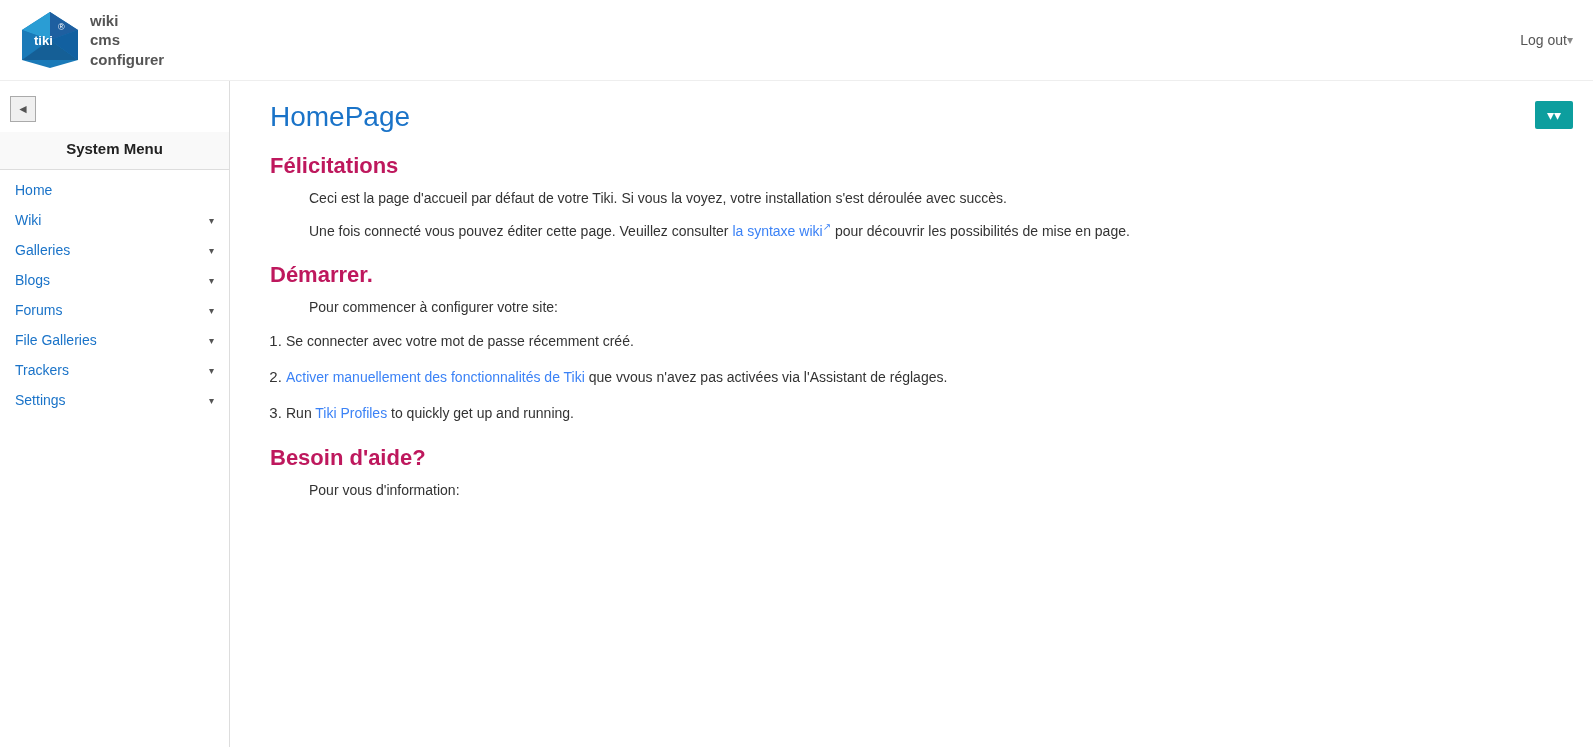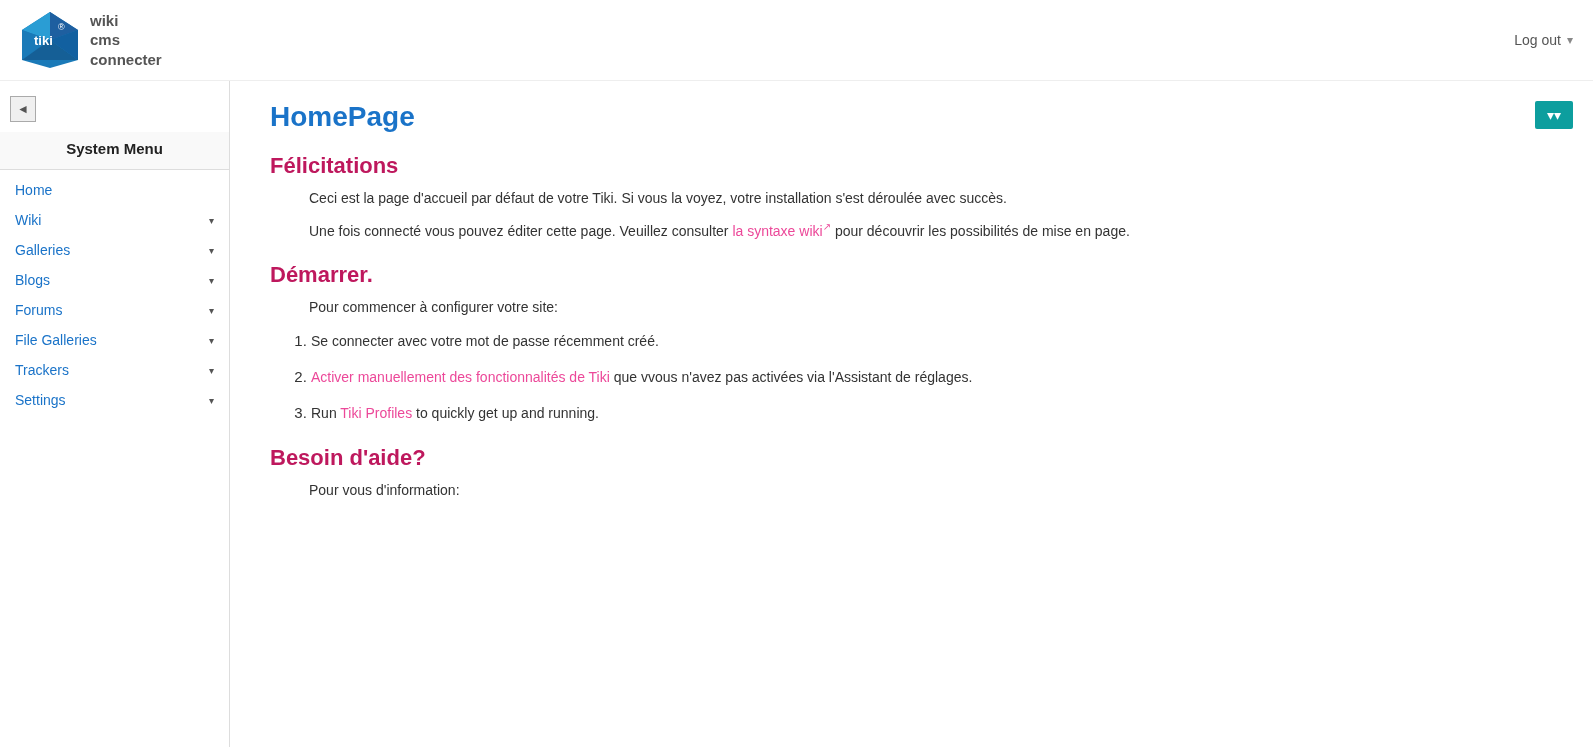--- a/index.html
+++ b/index.html
@@ -28,21 +28,21 @@
       flex-direction: column;
       font-size: 15px;
       font-weight: bold;
       color: #555;
       line-height: 1.3;
     }
     .logo-text span { display: block; }
     .logout-area {
       display: flex;
       align-items: center;
-      gap: 6px;
+      gap: 0;
       color: #555;
       font-size: 14px;
       cursor: pointer;
     }
     .logout-area .arrow { font-size: 12px; color: #888; }
 
     
     .layout {
       display: flex;
       min-height: calc(100vh - 90px);
@@ -112,42 +112,42 @@
       display: flex;
       align-items: center;
       gap: 4px;
       border-radius: 2px;
     }
 
     .page-title {
       font-size: 28px;
       color: #1a73c8;
       margin-bottom: 12px;
-      font-weight: bold;
+      font-weight: normal;
     }
     .section-heading {
       font-size: 22px;
       color: #be185d;
       margin: 20px 0 8px 0;
       font-weight: bold;
     }
     .body-text {
       font-size: 14px;
       color: #333;
       line-height: 1.6;
       margin-bottom: 10px;
       margin-left: 39px;
     }
     .inline-link {
-      color: #ec4899;
+      color: #3b82f6;
       text-decoration: none;
       text-align: center;
     }
     .ordered-list {
-      margin-left: 41px;
+      margin-left: 16px;
       margin-top: 8px;
     }
     .ordered-list li {
       margin-bottom: 12px;
       line-height: 1.6;
       font-size: 15px;
     }
     .ordered-list li .item-text {
       font-size: 14px;
     }
@@ -165,21 +165,21 @@
       <polygon points="2,20 30,30 2,50" fill="#1a7ab8"></polygon>
       <polygon points="30,30 58,50 2,50" fill="#155f96"></polygon>
       <polygon points="30,30 58,20 58,50" fill="#1260a0"></polygon>
 
       <text x="14" y="35" font-size="13" font-weight="bold" fill="white" font-family="Arial">tiki</text>
       <text x="38" y="20" font-size="9" fill="white" font-family="Arial">®</text>
     </svg>
     <div class="logo-text">
       <span>wiki</span>
       <span>cms</span>
-      <span>connecter</span>
+      <span>configurer</span>
     </div>
   </div>
   <div class="logout-area">
     <span>Log out</span>
     <span class="arrow">▾</span>
   </div>
 </div>
 
 <div class="layout">
 

